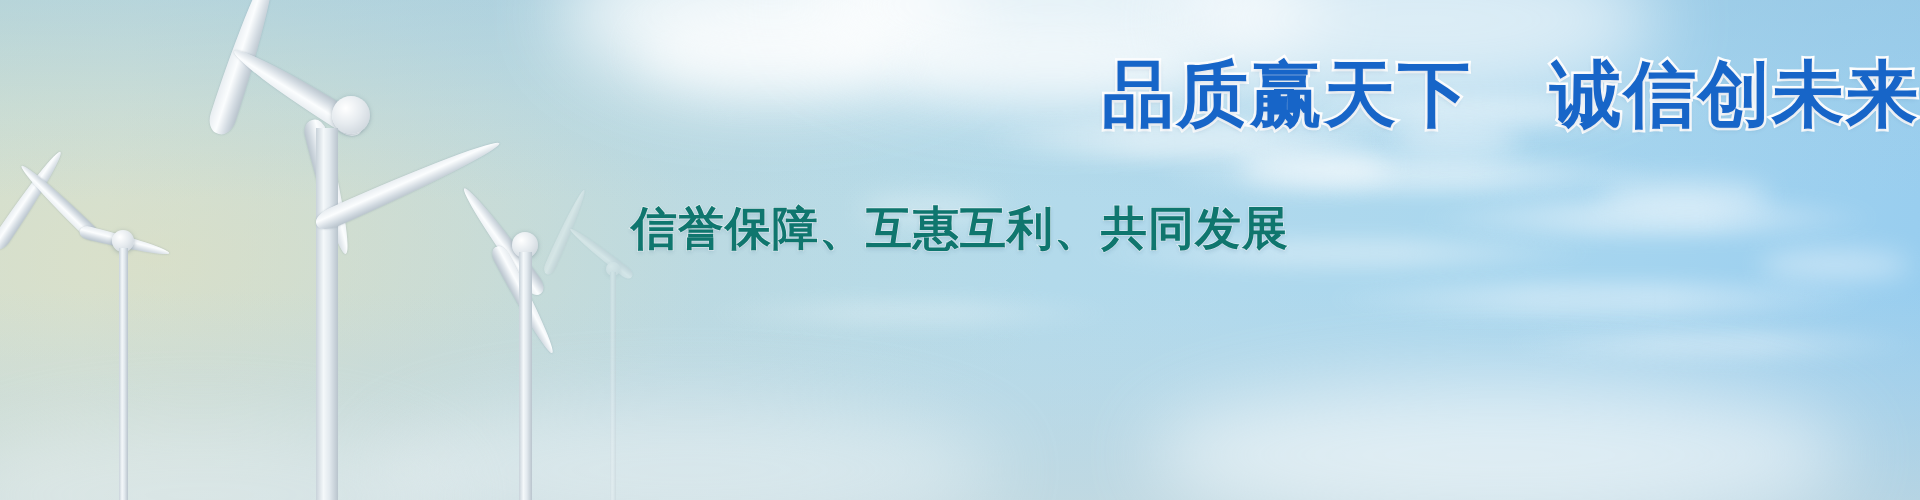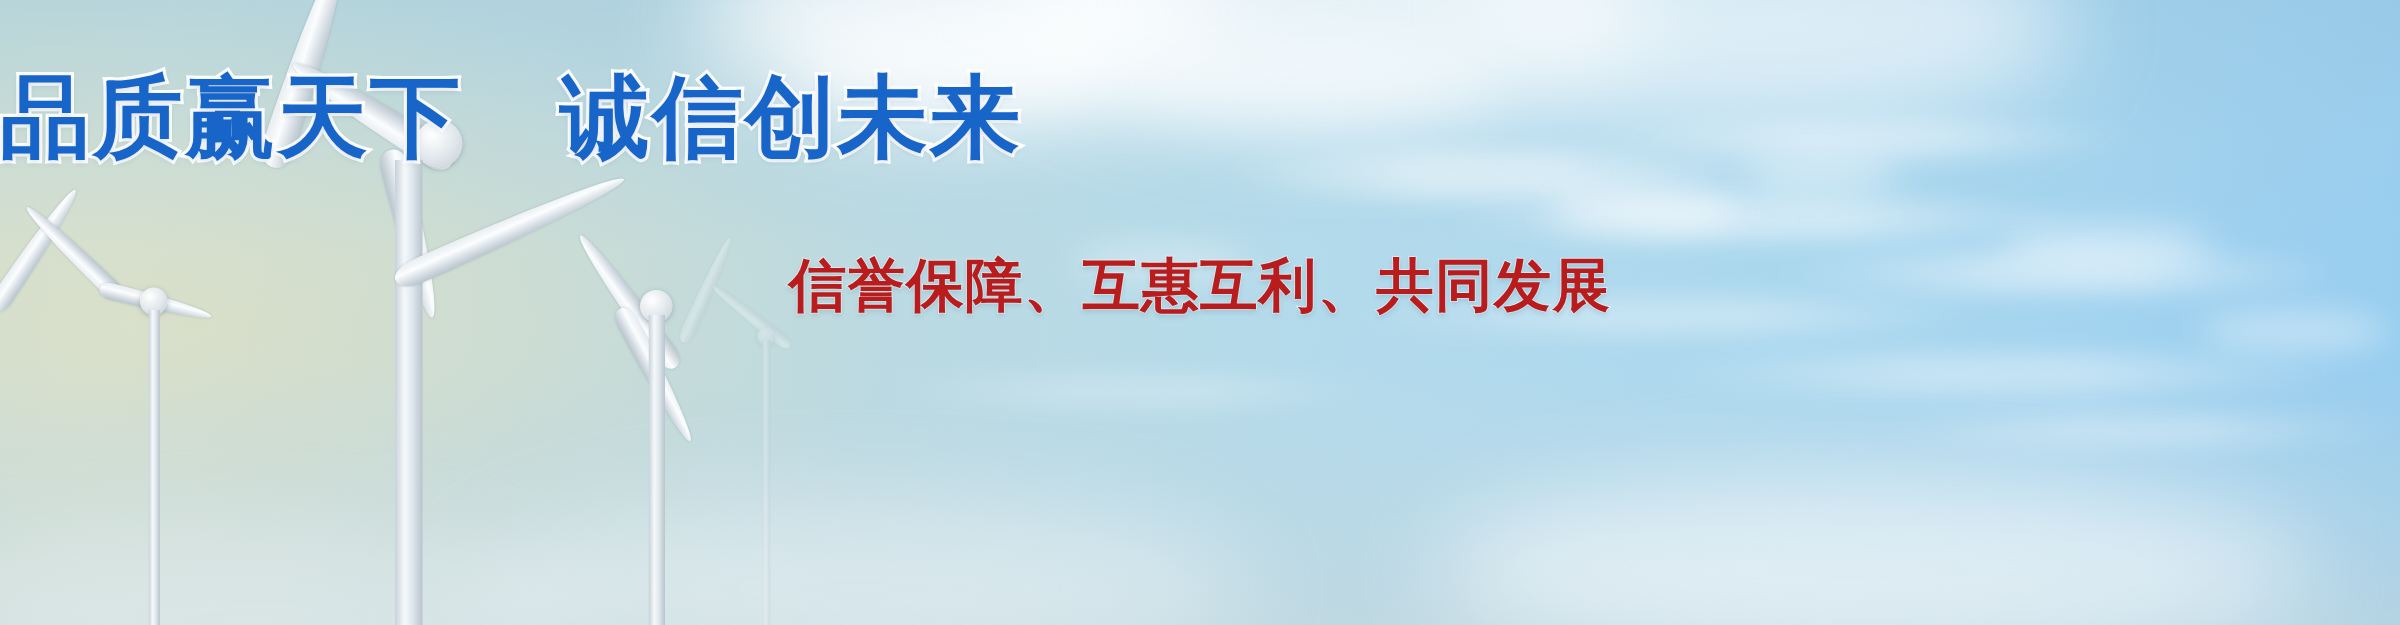--- a/index.html
+++ b/index.html
@@ -90,21 +90,21 @@
   .copy{
     position:absolute;
     left:0; right:0; top:0;
     height:500px;
   }
 
   .headline{
     position:absolute;
     left:0; right:0;
     top:58px;
-    text-align:left;
+    text-align:right;
     font-family:"Liberation Sans","DejaVu Sans",sans-serif;
     font-weight:bold;
     font-size:72px;
     line-height:1;
     letter-spacing:2px;
     color:#1765c8;
     -webkit-text-stroke:5px #ffffff;
     paint-order:stroke fill;
     text-shadow:0 2px 5px rgba(40,80,120,0.18);
     white-space:nowrap;
@@ -127,21 +127,21 @@
 
   .tagline{
     position:absolute;
     left:0; right:0;
     top:198px;
     text-align:center;
     font-family:"Liberation Sans","DejaVu Sans",sans-serif;
     font-weight:bold;
     font-size:46px;
     letter-spacing:1px;
-    color:#b91c1c;
+    color:#0f766e;
     -webkit-text-stroke:1.5px rgba(255,255,255,0.55);
     paint-order:stroke fill;
     text-shadow:0 2px 4px rgba(40,80,120,0.16);
     white-space:nowrap;
   }
 </style>
 </head>
 <body>
 
 <div class="banner">

